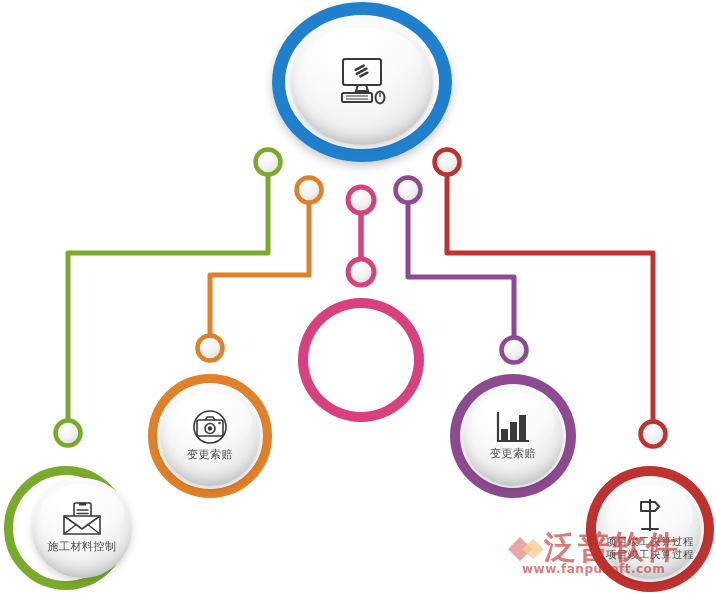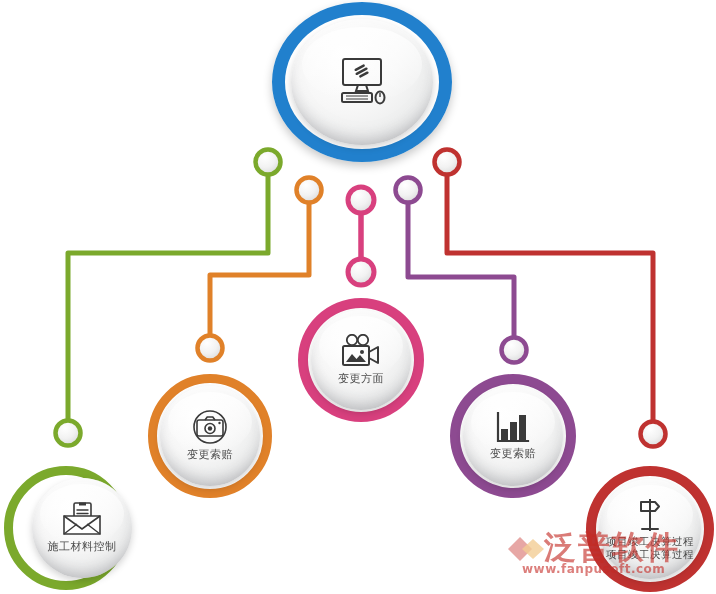--- a/index.html
+++ b/index.html
@@ -167,33 +167,20 @@
           <circle cx="19" cy="18.5" r="2.2" fill="#3a3a3a"></circle>
           <circle cx="28.5" cy="13" r="1.2" fill="#3a3a3a"></circle>
         </svg>
       </span>
       <span class="lbl">变更索赔</span>
     </div>
   </div>
 
   <div class="node leaf" id="n-pink">
     <div class="ring"></div>
-    <div class="disc">
-      <span class="ico">
-        <svg width="44" height="34" viewBox="0 0 44 34">
-          <circle cx="13" cy="6" r="5.2" fill="none" stroke="#3a3a3a" stroke-width="1.8"></circle>
-          <circle cx="24" cy="6" r="5.2" fill="none" stroke="#3a3a3a" stroke-width="1.8"></circle>
-          <rect x="4" y="12" width="26" height="19" rx="1.5" fill="none" stroke="#3a3a3a" stroke-width="2"></rect>
-          <path d="M30 18 l9-5 v16 l-9-5 z" fill="none" stroke="#3a3a3a" stroke-width="2" stroke-linejoin="round"></path>
-          <path d="M7 28 l6-8 l4.5 5 l3.5-4 l6 7 z" fill="#3a3a3a"></path>
-          <circle cx="23" cy="18" r="2" fill="#3a3a3a"></circle>
-        </svg>
-      </span>
-      <span class="lbl">变更方面</span>
-    </div>
   </div>
 
   <div class="node leaf" id="n-purple">
     <div class="ring"></div>
     <div class="disc">
       <span class="ico">
         <svg width="34" height="32" viewBox="0 0 34 32">
           <path d="M2 2 v28 h30" fill="none" stroke="#3a3a3a" stroke-width="2.2" stroke-linecap="square"></path>
           <rect x="5" y="18" width="7" height="12" fill="#3a3a3a"></rect>
           <rect x="14" y="11" width="7" height="19" fill="#3a3a3a"></rect>

